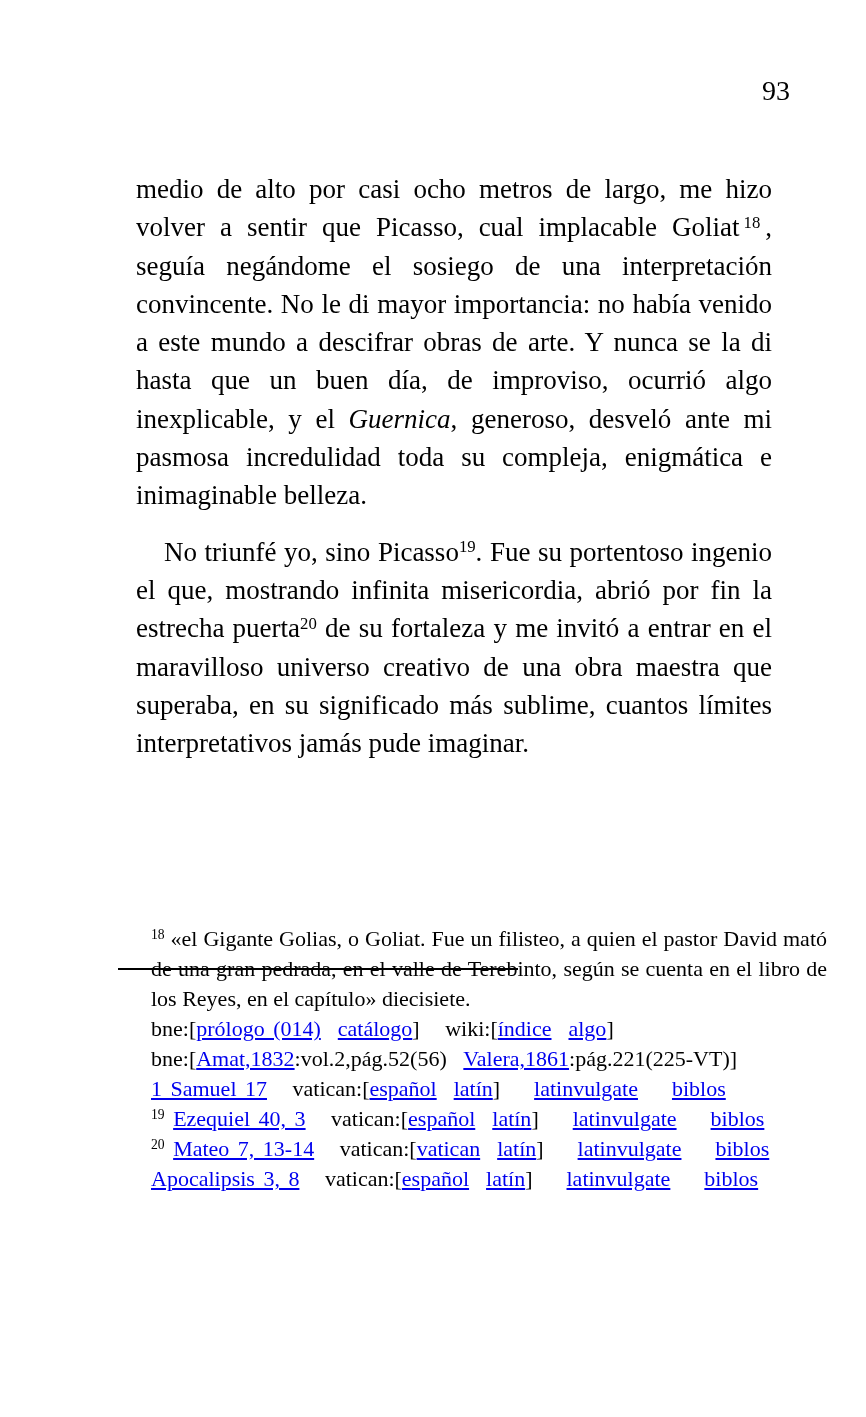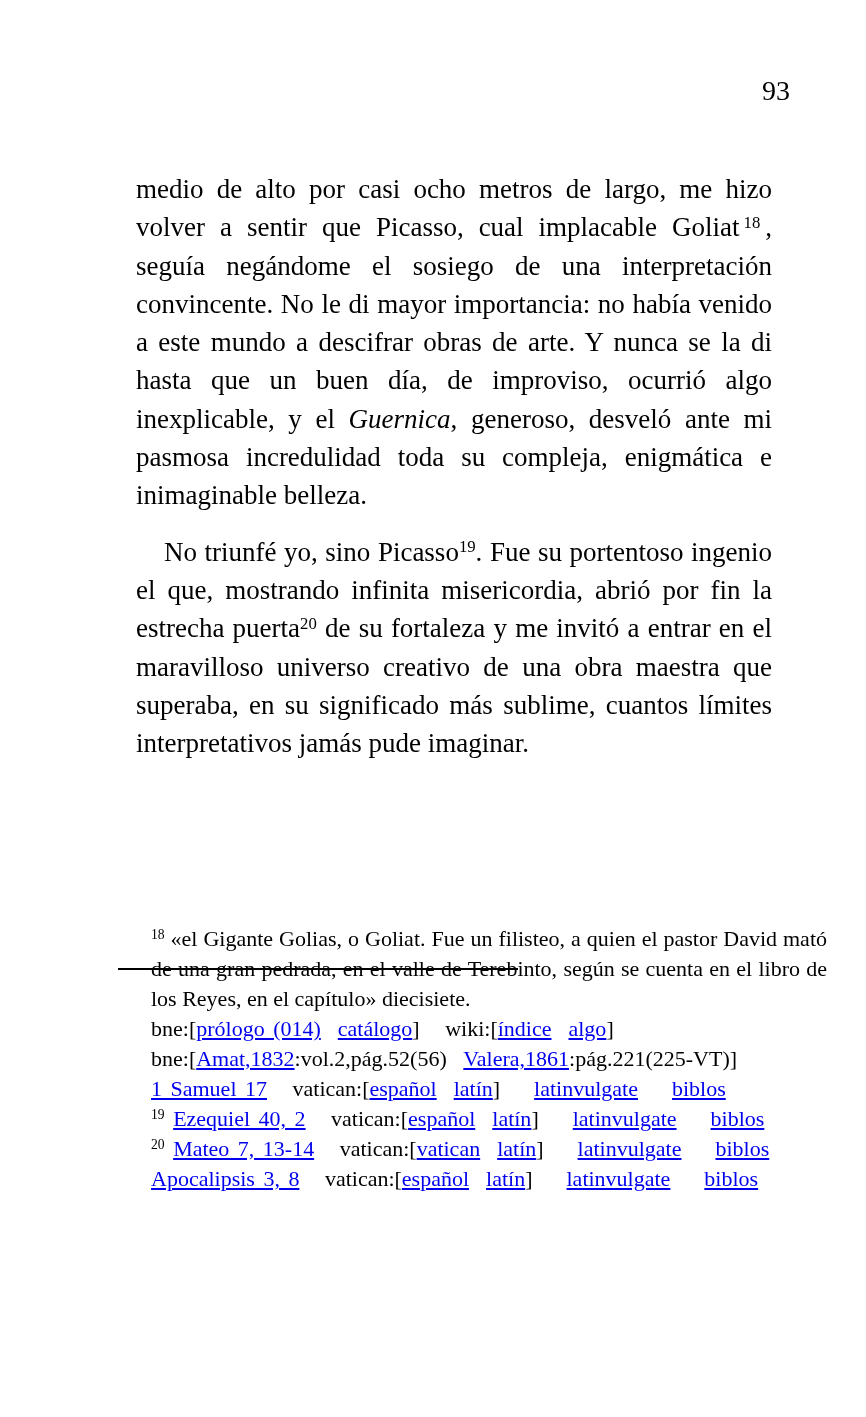--- a/index.html
+++ b/index.html
@@ -76,17 +76,17 @@
       <p class="para indent"><span>No triunfé yo, sino Picasso</span><sup class="sup">19</sup><span>. Fue su portentoso ingenio el que, mostrando infinita misericordia, abrió por fin la estrecha puerta</span><sup class="sup">20</sup><span> de su fortaleza y me invitó a entrar en el maravilloso universo creativo de una obra maestra que superaba, en su significado más sublime, cuantos límites interpretativos jamás pude imaginar.</span></p>
     </div>
 
   <div class="footnote-separator"></div>
 
   <div class="footnotes" id="footnotes">
       <div class="fn-line prose"><sup class="sup">18</sup><span> «el Gigante Golias, o Goliat. Fue un filisteo, a quien el pastor David mató de una gran pedrada, en el valle de Terebinto, según se cuenta en el libro de los Reyes, en el capítulo» diecisiete.</span></div>
       <div class="fn-line links"><span>bne:[</span><a class="link" href="#">prólogo (014)</a><span>  </span><a class="link" href="#">catálogo</a><span>]   wiki:[</span><a class="link" href="#">índice</a><span>  </span><a class="link" href="#">algo</a><span>]</span></div>
       <div class="fn-line links"><span>bne:[</span><a class="link" href="#">Amat,1832</a><span>:vol.2,pág.52(56)  </span><a class="link" href="#">Valera,1861</a><span>:pág.221(225-VT)]</span></div>
       <div class="fn-line links"><a class="link" href="#">1 Samuel 17</a><span>   vatican:[</span><a class="link" href="#">español</a><span>  </span><a class="link" href="#">latín</a><span>]    </span><a class="link" href="#">latinvulgate</a><span>    </span><a class="link" href="#">biblos</a></div>
-      <div class="fn-line links"><sup class="sup">19</sup><span> </span><a class="link" href="#">Ezequiel 40, 2</a><span>   vatican:[</span><a class="link" href="#">español</a><span>  </span><a class="link" href="#">latín</a><span>]    </span><a class="link" href="#">latinvulgate</a><span>    </span><a class="link" href="#">biblos</a></div>
+      <div class="fn-line links"><sup class="sup">19</sup><span> </span><a class="link" href="#">Ezequiel 40, 3</a><span>   vatican:[</span><a class="link" href="#">español</a><span>  </span><a class="link" href="#">latín</a><span>]    </span><a class="link" href="#">latinvulgate</a><span>    </span><a class="link" href="#">biblos</a></div>
       <div class="fn-line links"><sup class="sup">20</sup><span> </span><a class="link" href="#">Mateo 7, 13-14</a><span>   vatican:[</span><a class="link" href="#">vatican</a><span>  </span><a class="link" href="#">latín</a><span>]    </span><a class="link" href="#">latinvulgate</a><span>    </span><a class="link" href="#">biblos</a></div>
       <div class="fn-line links"><a class="link" href="#">Apocalipsis 3, 8</a><span>   vatican:[</span><a class="link" href="#">español</a><span>  </span><a class="link" href="#">latín</a><span>]    </span><a class="link" href="#">latinvulgate</a><span>    </span><a class="link" href="#">biblos</a></div>
     </div>
 </div>
 
 </body></html>

